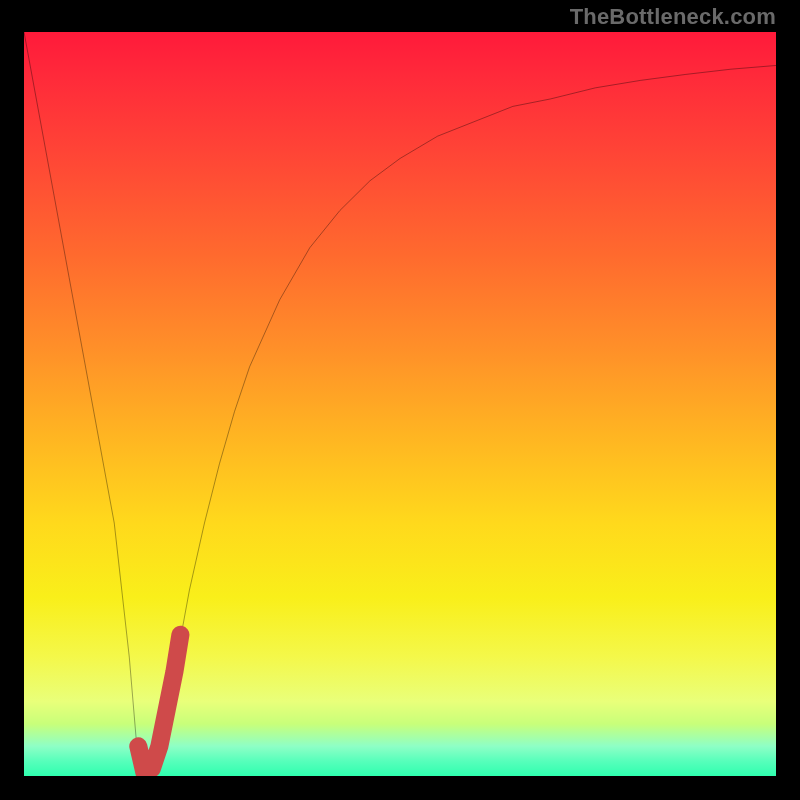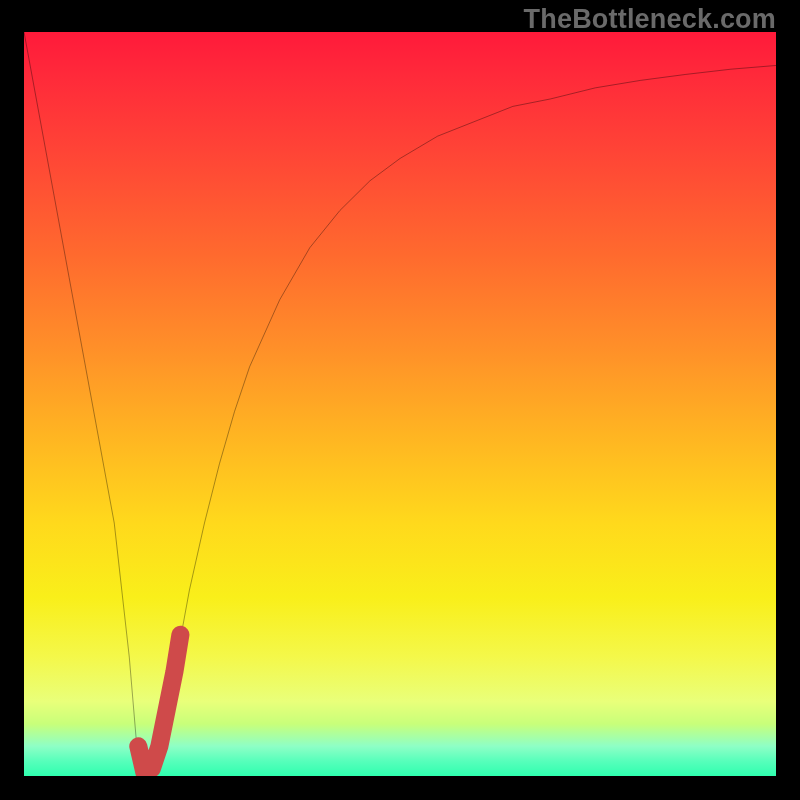--- a/index.html
+++ b/index.html
@@ -41,21 +41,21 @@
       #57ffbb 98%,
       #2fffaf 100%
     );
     overflow: hidden;
   }
   .watermark {
     position: absolute;
     top: 4px;
     right: 24px;
     color: #6a6a6a;
-    font-size: 27px;
+    font-size: 22px;
     font-weight: 600;
     letter-spacing: 0.2px;
     user-select: none;
   }
   svg.curves {
     position: absolute;
     left: 0;
     top: 0;
     width: 100%;
     height: 100%;

